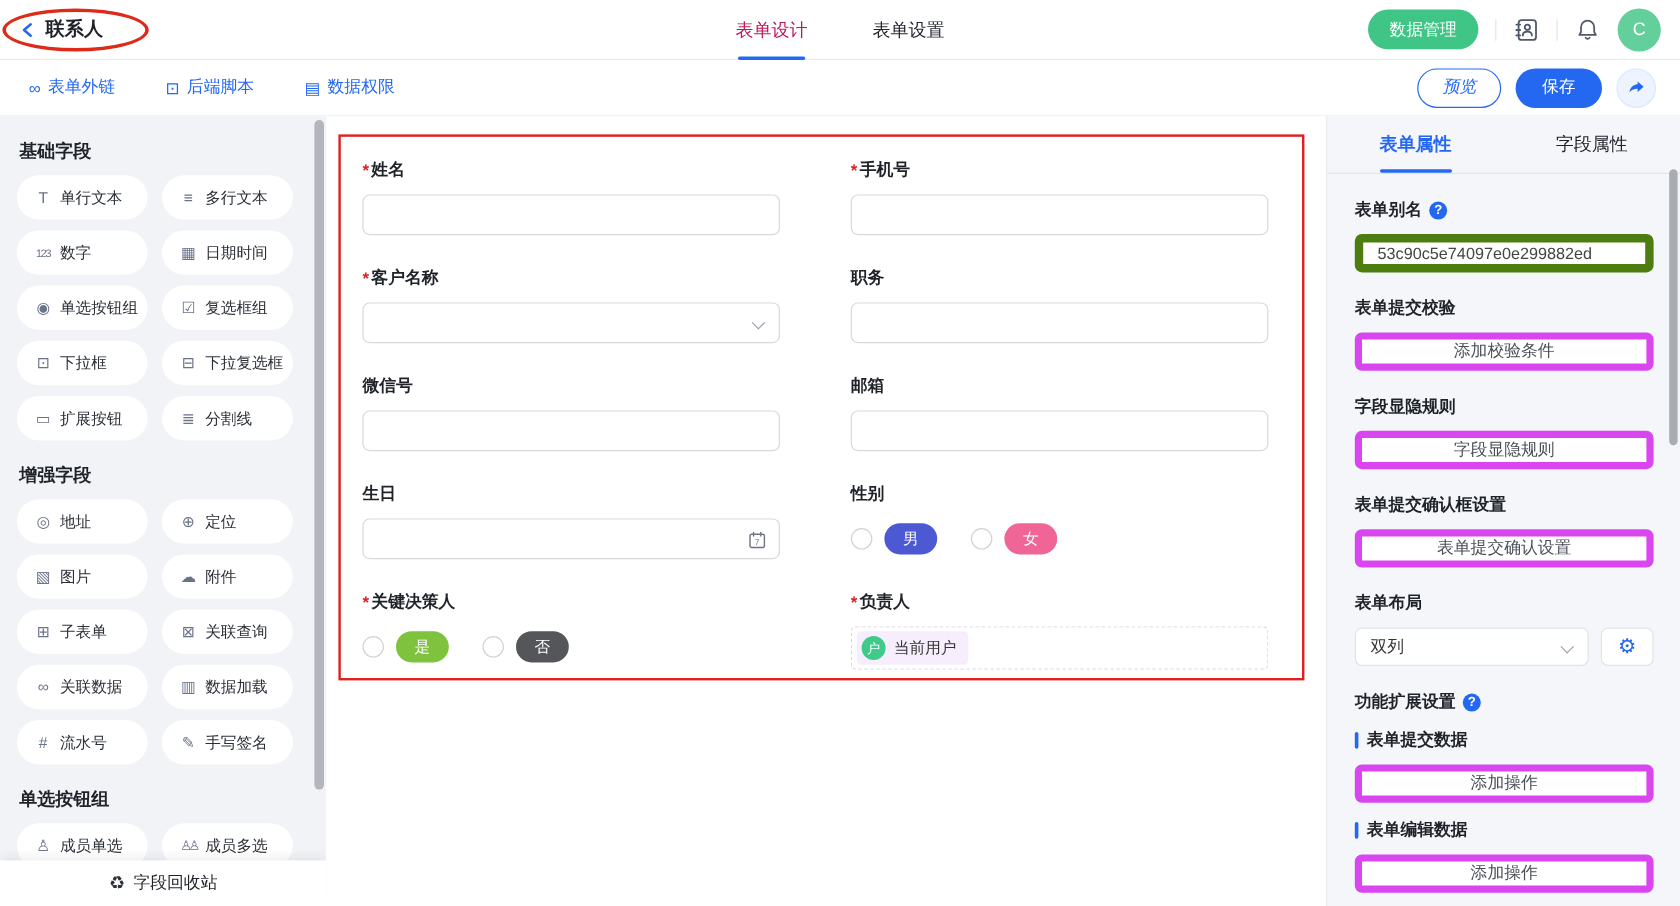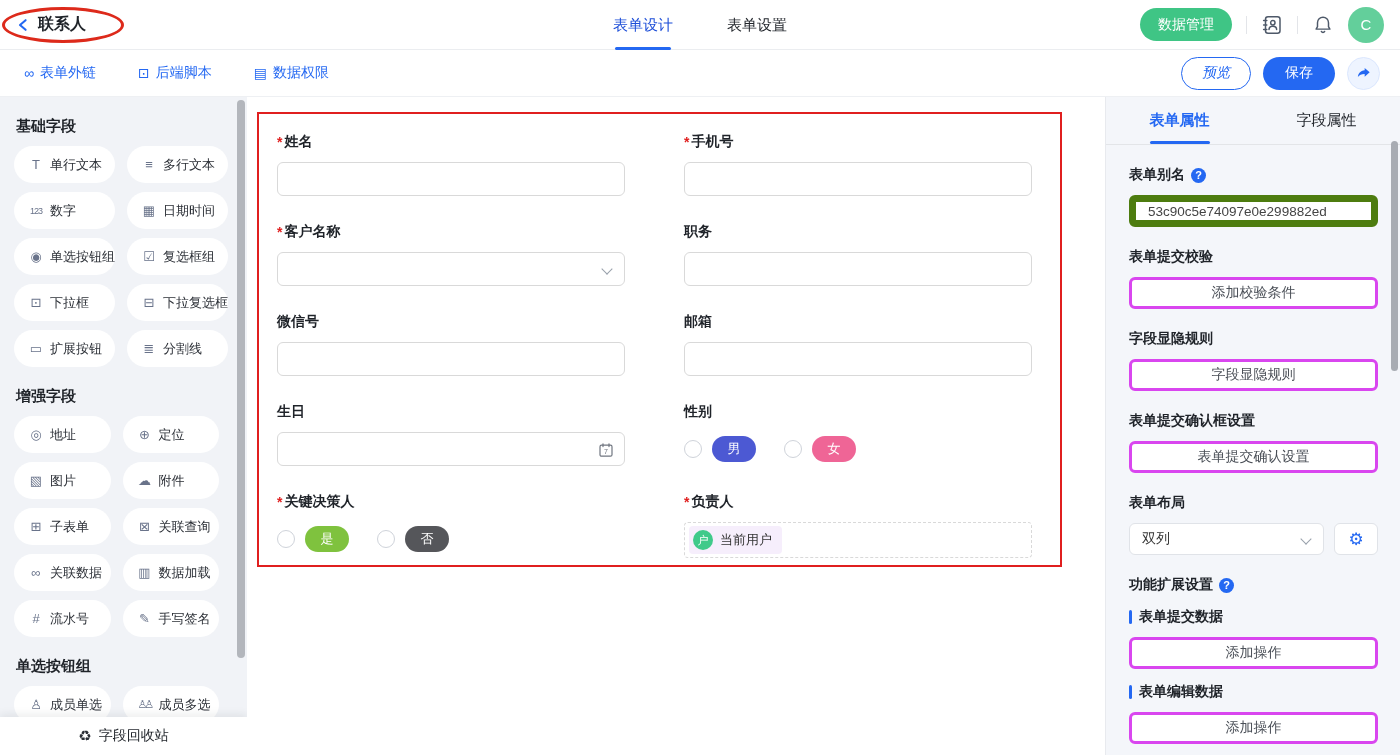--- a/index.html
+++ b/index.html
@@ -9,21 +9,21 @@
   
   .topbar { position:relative; height:50px; background:#fff; border-bottom:1px solid #ebedf0;
     display:flex; align-items:center; padding:0 16px;justify-content:flex-end; }
   .back { position:relative; display:flex; align-items:center; gap:6px; cursor:pointer; }
   .back-label { font-size:16px; font-weight:700; }
   .annotation-ellipse { position:absolute; left:-14px; top:-7px; width:122px; height:36px;
     border:3px solid #dd2a1b; border-radius:50%; pointer-events:none; }
   .top-tabs { position:absolute; left:50%; top:0; transform:translateX(-50%); height:50px;
     display:flex; gap:54px; }
   .top-tab { position:relative; height:100%; display:flex; align-items:center; font-size:15px; cursor:pointer; }
-  .top-tab.active { color:#1d4ed8; }
+  .top-tab.active { color:#be185d; }
   .top-tab.active::after { content:""; position:absolute; bottom:0; left:50%; transform:translateX(-50%);
     width:56px; height:3px; background:#2468f2; border-radius:2px; }
   .top-right { margin-left:auto; display:flex; align-items:center; gap:14px; }
   .btn-green { height:33px; padding:0 18px; border:none; border-radius:17px; background:#3fc585;
     color:#fff; font-size:14px; cursor:pointer; }
   .vdiv { width:1px; height:18px; background:#e3e5e9; }
   .icon-btn { display:flex; align-items:center; justify-content:center; cursor:pointer; background:none; border:none; }
   .avatar { width:36px; height:36px; border-radius:50%; background:#63cf9b; color:#fff;
     font-size:15px; display:flex; align-items:center; justify-content:center; cursor:pointer; }
 
@@ -38,21 +38,21 @@
     background:#fff; color:#2468f2; font-size:14px; cursor:pointer;font-style:italic; }
   .btn-primary { height:33px; padding:0 22px; border:none; border-radius:17px;
     background:#2468f2; color:#fff; font-size:14px; cursor:pointer; }
   .share-btn { width:33px; height:33px; border-radius:50%; background:#eef4ff; border:1px solid #dbe7fe;
     display:flex; align-items:center; justify-content:center; cursor:pointer; }
 
   
   .main { display:flex; height:658px; }
 
   
-  .sidebar { position:relative; width:247px; background:#f1f3f7; overflow:hidden; flex:none; }
+  .sidebar { position:relative; width:272px; background:#f1f3f7; overflow:hidden; flex:none; }
   .side-content { padding:0 28px 0 14px; }
   .sec-title { font-size:15px; font-weight:700; margin:20px 0 10px 2px; }
   .fgrid { display:grid; grid-template-columns:1fr 1fr; column-gap:12px; row-gap:9px; }
   .fbtn { height:37px; background:#fff; border-radius:19px; display:flex; align-items:center;
     padding-left:13px; cursor:pointer; }
   .fbtn .ic { width:18px; font-size:13px; color:#69738a; margin-right:5px; text-align:center; flex:none; }
   .fbtn .ic.ic-sm { font-size:9px; letter-spacing:-1px; }
   .fbtn .ic.ic-pp { font-size:11px; letter-spacing:-3px; }
   .fbtn .flabel { font-size:13px; color:#2b2f36; white-space:nowrap; }
   .recycle-bar { position:absolute; left:0; right:0; bottom:0; height:38px; background:#fff;
@@ -96,21 +96,21 @@
     font-size:15px; cursor:pointer; }
   .panel-tab.active { color:#2468f2; font-weight:600; }
   .panel-tab.active::after { content:""; position:absolute; bottom:0; left:50%; transform:translateX(-50%);
     width:60px; height:3px; background:#2468f2; border-radius:2px; }
   .pgroup { margin-top:21px; }
   .ptitle { display:flex; align-items:center; font-size:14px; font-weight:700; }
   .qmark { width:15px; height:15px; border-radius:50%; background:#2468f2; color:#fff; font-size:11px;
     font-weight:700; display:inline-flex; align-items:center; justify-content:center; margin-left:6px; cursor:pointer; }
   .pinput { margin-top:11px; width:100%; height:32px; border:7px solid #4d7c0f; border-radius:6px;
     background:#fff; font-size:13.5px; color:#444; padding:0 12px; font-family:inherit; }
-  .pbtn { margin-top:11px; width:100%; height:32px; border:3px solid #d946ef; border-radius:6px;
+  .pbtn { margin-top:11px; width:100%; height:32px; border:6px solid #d946ef; border-radius:6px;
     background:#fff; font-size:14px; color:#4a4f57; cursor:pointer; font-family:inherit; }
   .layout-row { margin-top:11px; display:flex; gap:10px; }
   .pselect { position:relative; flex:1; height:32px; border:1px solid #e0e3e8; border-radius:6px;
     background:#fff; display:flex; align-items:center; padding:12px 12px; font-size:14px; color:#333; cursor:pointer; }
   .pselect .chev { top:11px; }
   .gear-btn { width:44px; height:32px; border:1px solid #e0e3e8; border-radius:6px; background:#fff;
     display:flex; align-items:center; justify-content:center; cursor:pointer; }
   .gear-glyph { color:#2468f2; font-size:17px; }
   .psub { display:flex; align-items:center; gap:7px; margin-top:14px; font-size:14px; font-weight:700; }
   .bluebar { width:3px; height:14px; background:#2468f2; border-radius:2px; }

